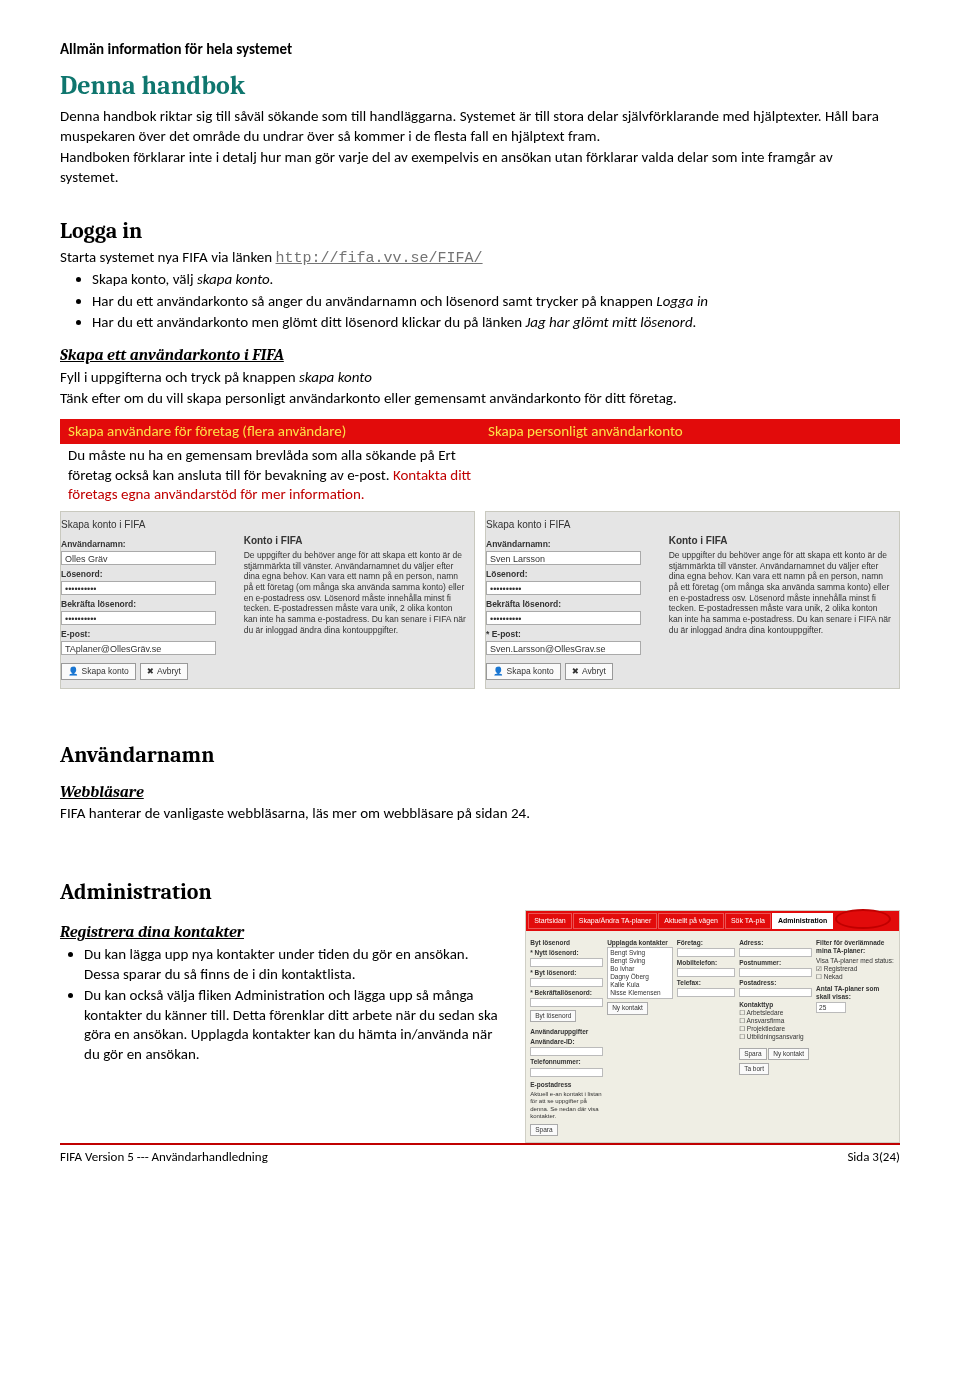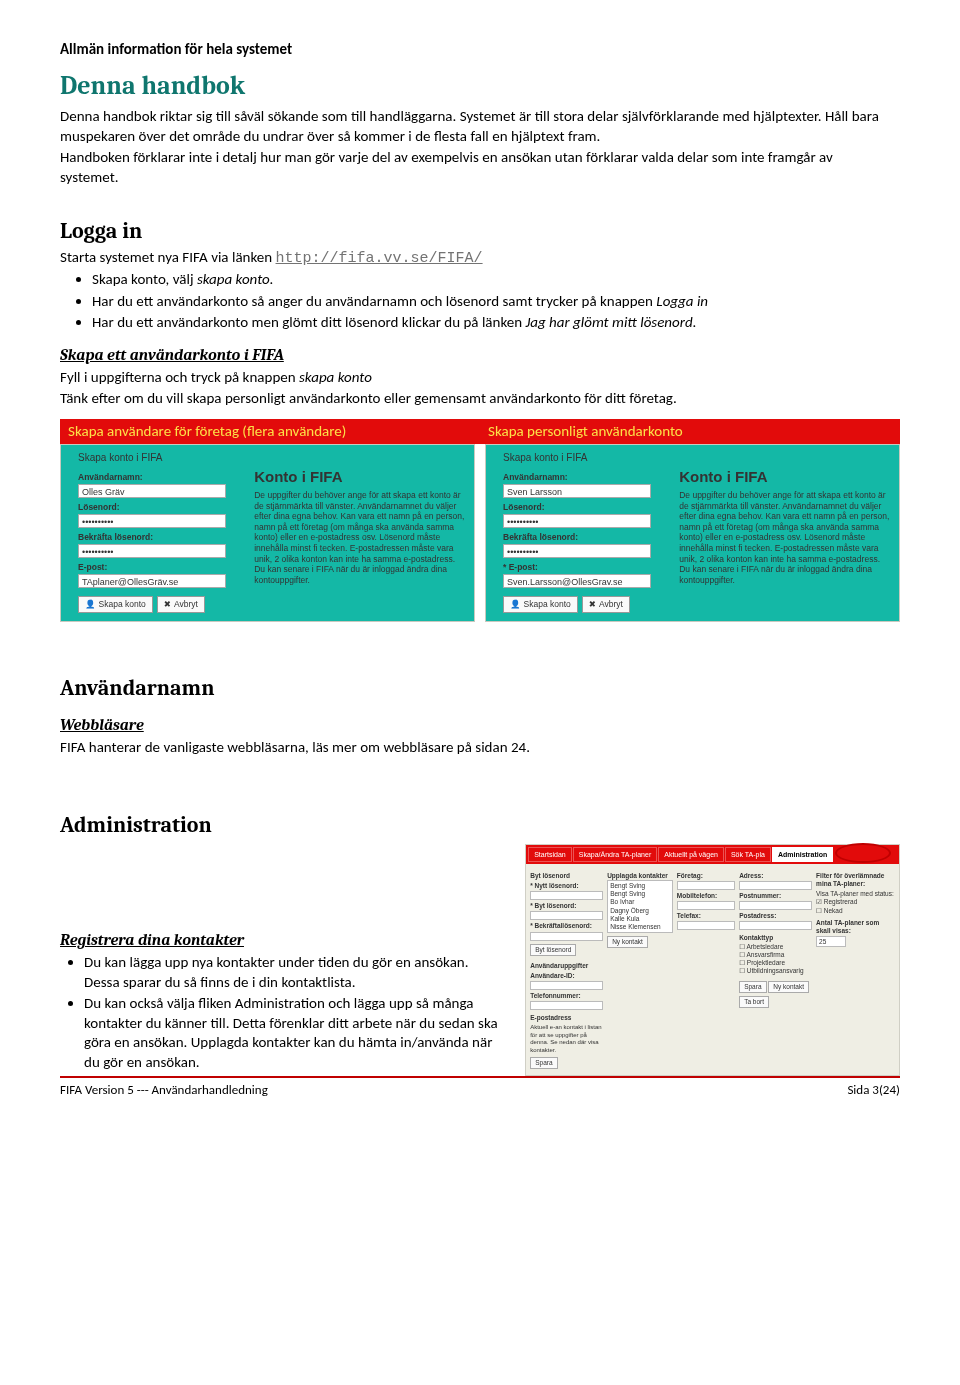--- a/index.html
+++ b/index.html
@@ -70,25 +70,25 @@
   }
 
   
   .form-row {
     display: flex;
     gap: 10px;
     margin-top: 0;
   }
   .form-panel {
     flex: 1;
-    background: #14b8a6;
+    background: #e5e5e5;
     border: 1px solid #c9c9bf;
     font-size: 9px;
     font-family: Verdana, Arial, sans-serif;
-    padding: 6px 6px 8px 17px;
+    padding: 6px 6px 8px 0;
     color: #333;
   }
   .form-panel .ptitle {
     font-size: 10px;
     margin-bottom: 4px;
   }
   .form-cols {
     display: flex;
     gap: 28px;
   }
@@ -109,27 +109,27 @@
   .btn-bar { margin-top: 8px; display: flex; gap: 4px; }
   .btn {
     background: #fafafa;
     border: 1px solid #999;
     padding: 2px 6px;
     font-size: 8.5px;
     display: inline-flex;
     align-items: center;
     gap: 3px;
   }
-  .info-subtitle { font-weight: bold; font-size: 15px; margin-bottom: 3px; }
+  .info-subtitle { font-weight: bold; font-size: 10px; margin-bottom: 3px; }
 
   
   .admin-block {
     display: flex;
     gap: 20px;
-    align-items: flex-end;
+    align-items: flex-start;
     margin-top: 4px;
   }
   .admin-text { flex: 0 0 53%; }
   .admin-text ul { margin-left: 24px; }
   .admin-img {
     flex: 1;
     border: 1px solid #d0cfc5;
     background: #efeee4;
     font-size: 7px;
     font-family: Verdana, Arial, sans-serif;
@@ -240,20 +240,26 @@
 <p class="body-text">
   <span>Fyll i uppgifterna och tryck på knappen </span><span class="italic">skapa konto</span>
 </p>
 <p class="body-text">Tänk efter om du vill skapa personligt användarkonto eller gemensamt användarkonto för ditt företag.</p>
 
 <table class="red-table">
   <tbody>
       <tr>
     <th>Skapa användare för företag (flera användare)</th>
     <th>Skapa personligt användarkonto</th>
+  </tr>
+  <tr>
+    <td>
+      <span>Du måste nu ha en gemensam brevlåda som alla sökande på Ert företag också kan ansluta till för bevakning av e-post. </span><span class="red-text">Kontakta ditt företags egna användarstöd för mer information.</span>
+    </td>
+    <td></td>
   </tr>
 </tbody>
   </table>
 
 <div class="form-row">
 
   <div class="form-panel">
     <div class="ptitle">Skapa konto i FIFA</div>
     <div class="form-cols">
       <div class="form-left">

